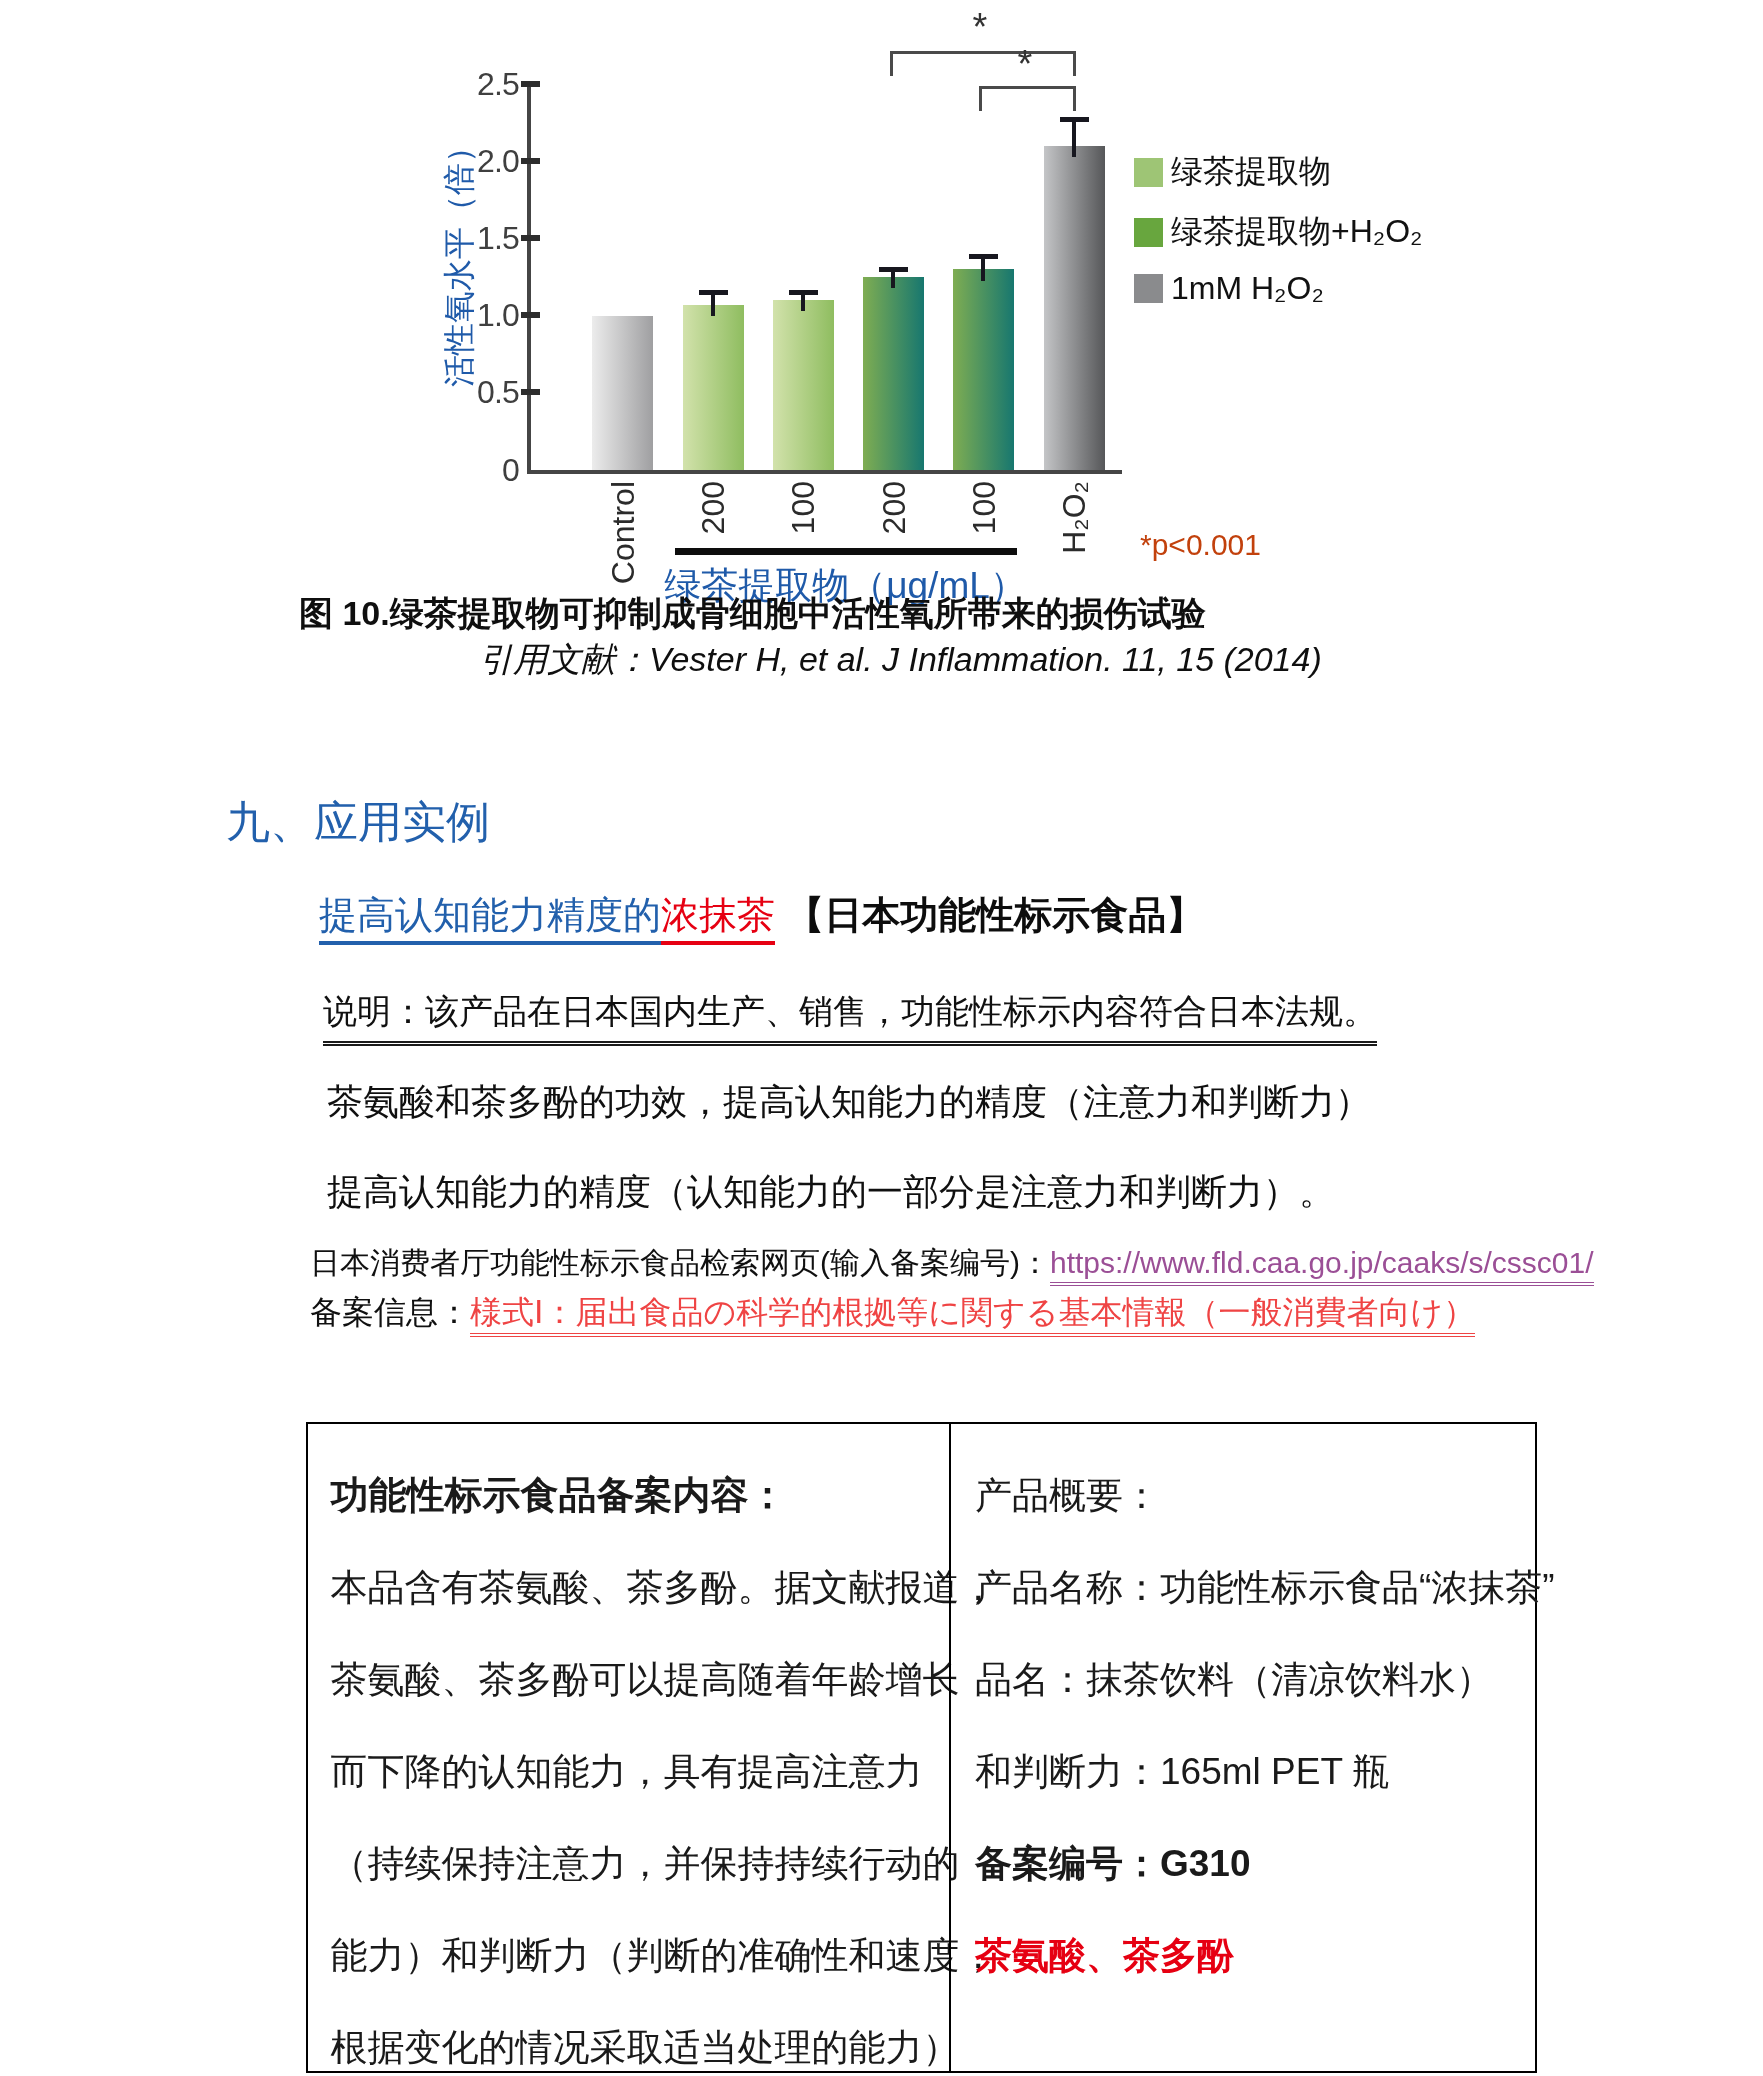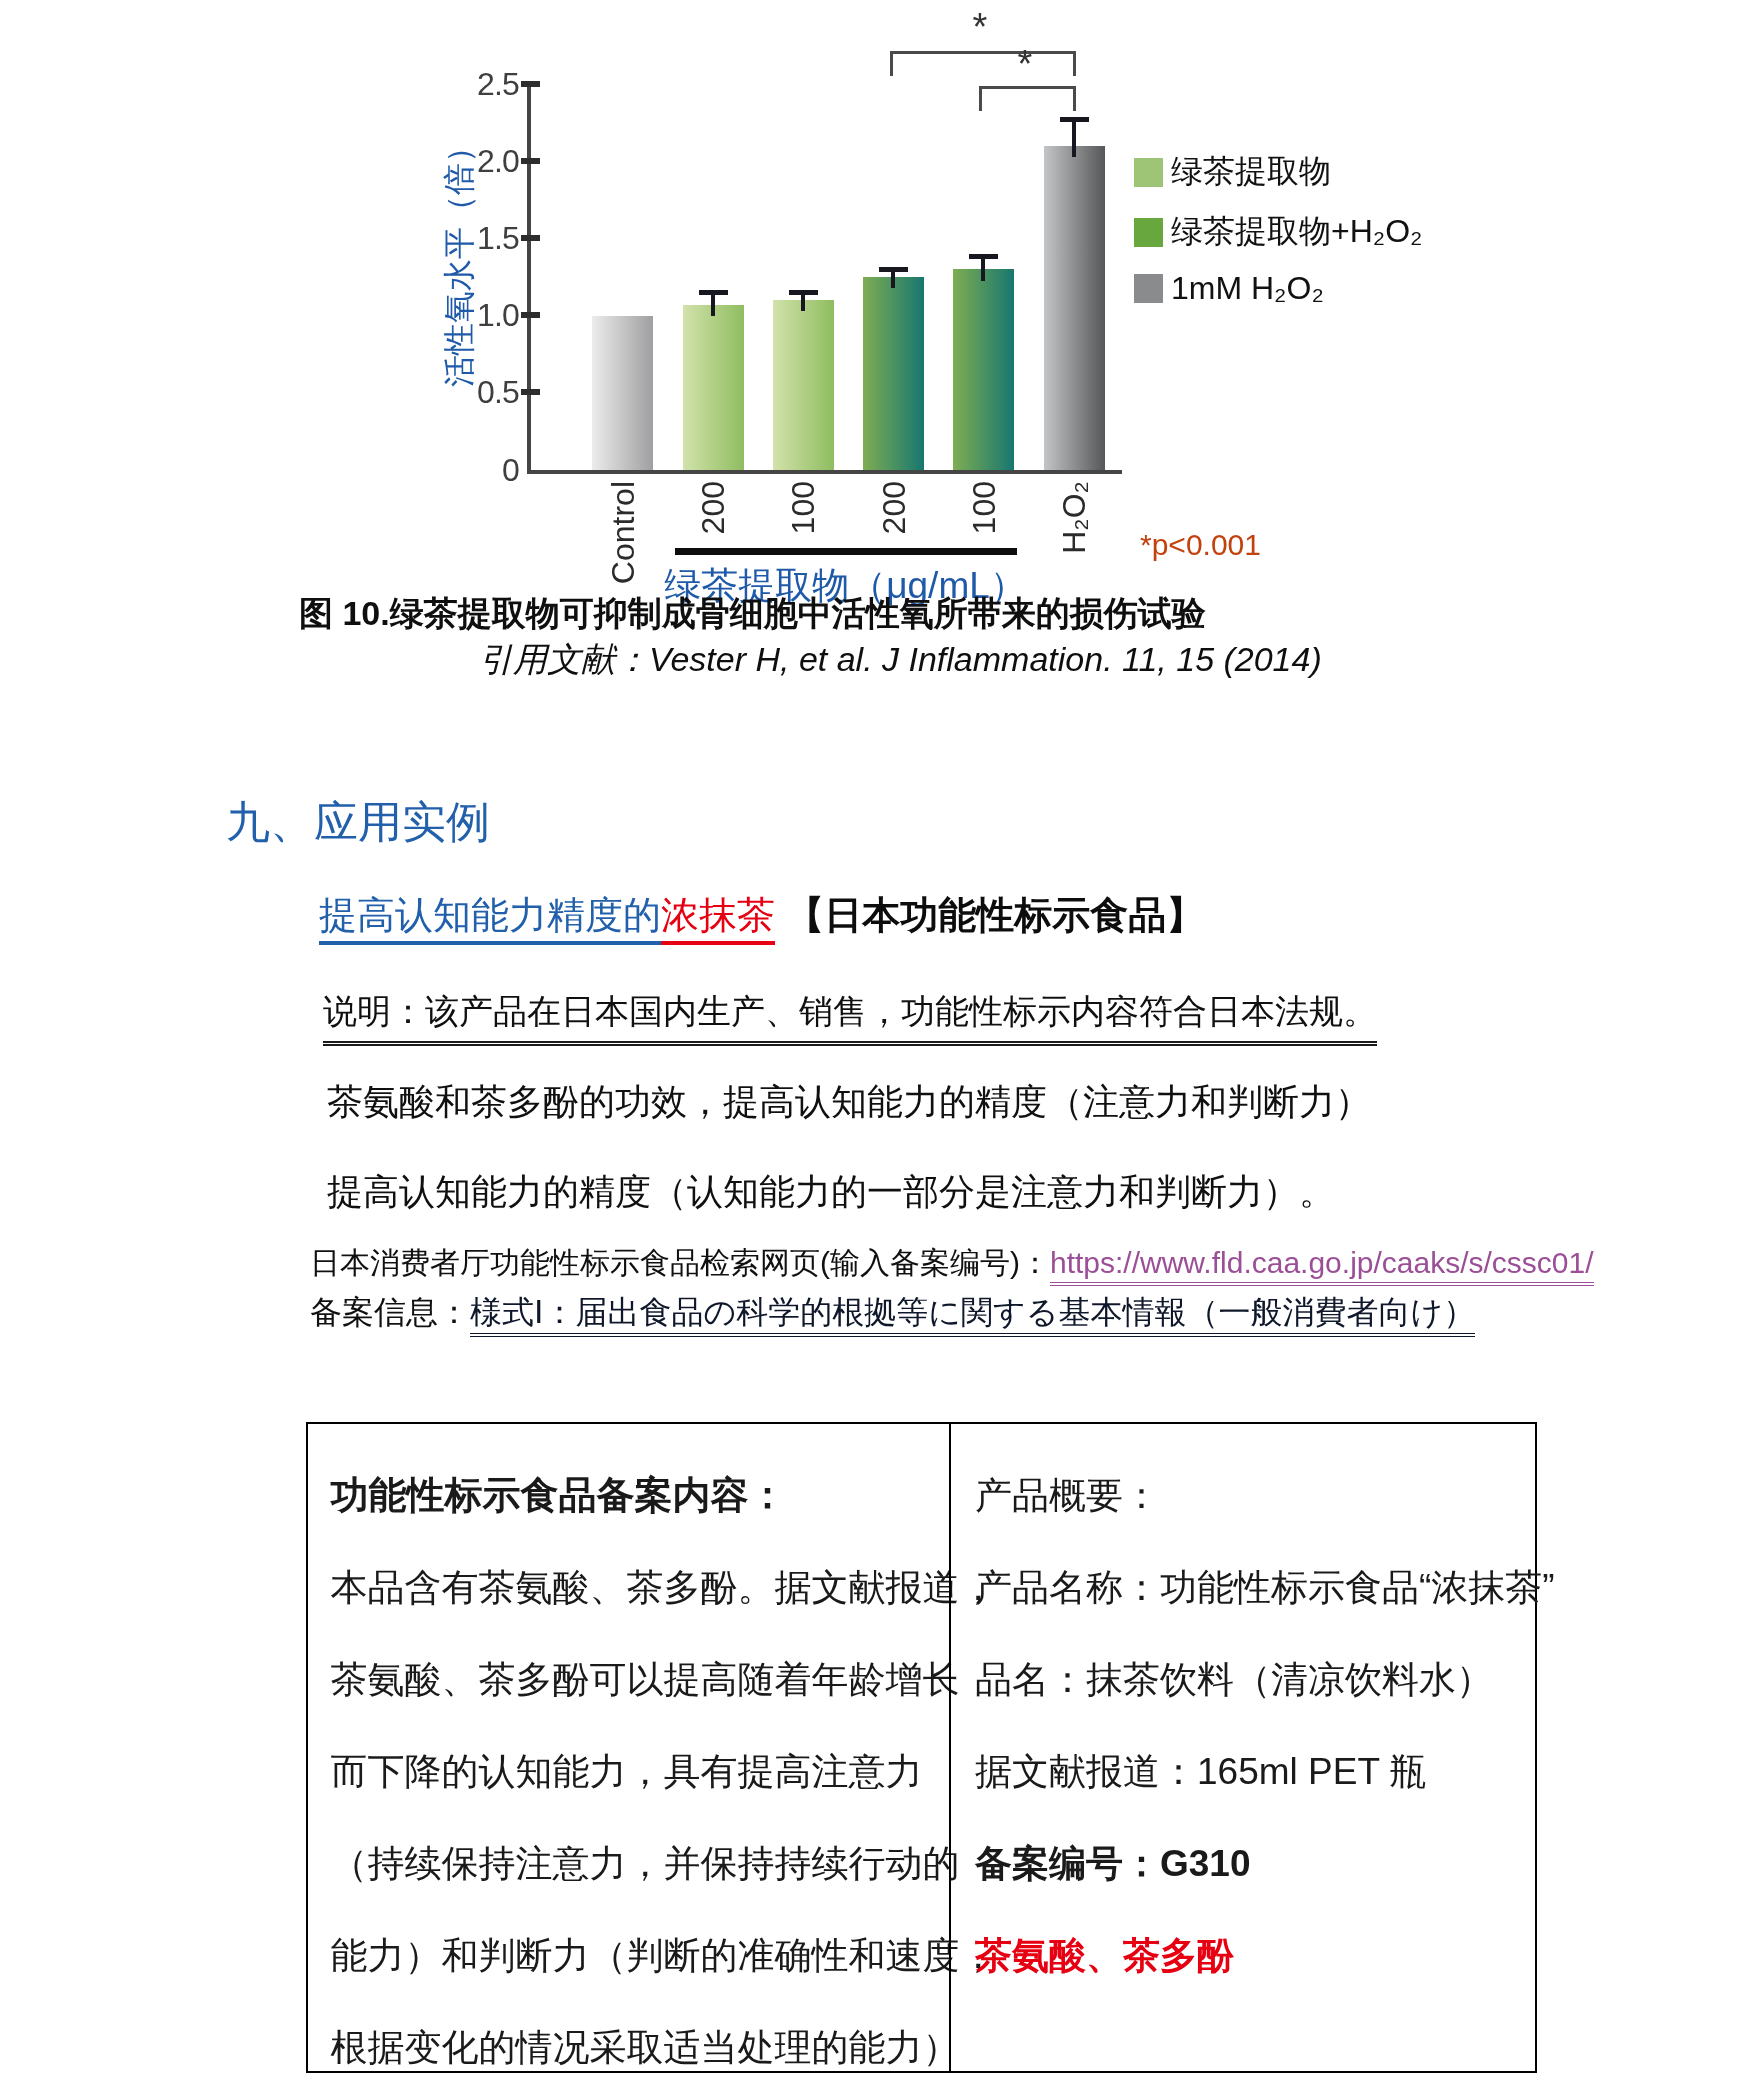--- a/index.html
+++ b/index.html
@@ -152,38 +152,38 @@
   </div>
 
   <div class="note-line">说明：该产品在日本国内生产、销售，功能性标示内容符合日本法规。</div>
   <div class="body-line1">茶氨酸和茶多酚的功效，提高认知能力的精度（注意力和判断力）</div>
   <div class="body-line2">提高认知能力的精度（认知能力的一部分是注意力和判断力）。</div>
 
   <div class="link-line1">
     <span>日本消费者厅功能性标示食品检索网页(输入备案编号)：</span><a href="#" class="link-text" style="color: rgb(155, 79, 150);">https://www.fld.caa.go.jp/caaks/s/cssc01/</a>
   </div>
   <div class="link-line2">
-    <span>备案信息：</span><a href="#" class="link-text" style="color: #0f172a; margin-top: 12px;">様式Ⅰ：届出食品の科学的根拠等に関する基本情報（一般消費者向け）</a>
+    <span>备案信息：</span><a href="#" class="link-text" style="color: #ef4444; margin-top: 12px;">様式Ⅰ：届出食品の科学的根拠等に関する基本情報（一般消費者向け）</a>
   </div>
 
   <div class="info-table">
     <div class="cell-left">
       <div class="t-line t-header">功能性标示食品备案内容：</div>
       <div class="t-line">本品含有茶氨酸、茶多酚。据文献报道，</div>
       <div class="t-line">茶氨酸、茶多酚可以提高随着年龄增长</div>
       <div class="t-line">而下降的认知能力，具有提高注意力</div>
       <div class="t-line">（持续保持注意力，并保持持续行动的</div>
       <div class="t-line">能力）和判断力（判断的准确性和速度，</div>
       <div class="t-line">根据变化的情况采取适当处理的能力）</div>
     </div>
     <div class="cell-right">
       <div class="t-line">产品概要：</div>
       <div class="t-line">产品名称：功能性标示食品“浓抹茶”</div>
       <div class="t-line">品名：抹茶饮料（清凉饮料水）</div>
-      <div class="t-line">据文献报道：165ml PET 瓶</div>
+      <div class="t-line">和判断力：165ml PET 瓶</div>
       <div class="t-line bold">
         <span>备案编号：</span>
         <span>G310</span>
       </div>
       <div class="t-line bold">
         <span style="color: rgb(230, 0, 18);">茶氨酸、茶多酚</span>
       </div>
     </div>
   </div>
 

